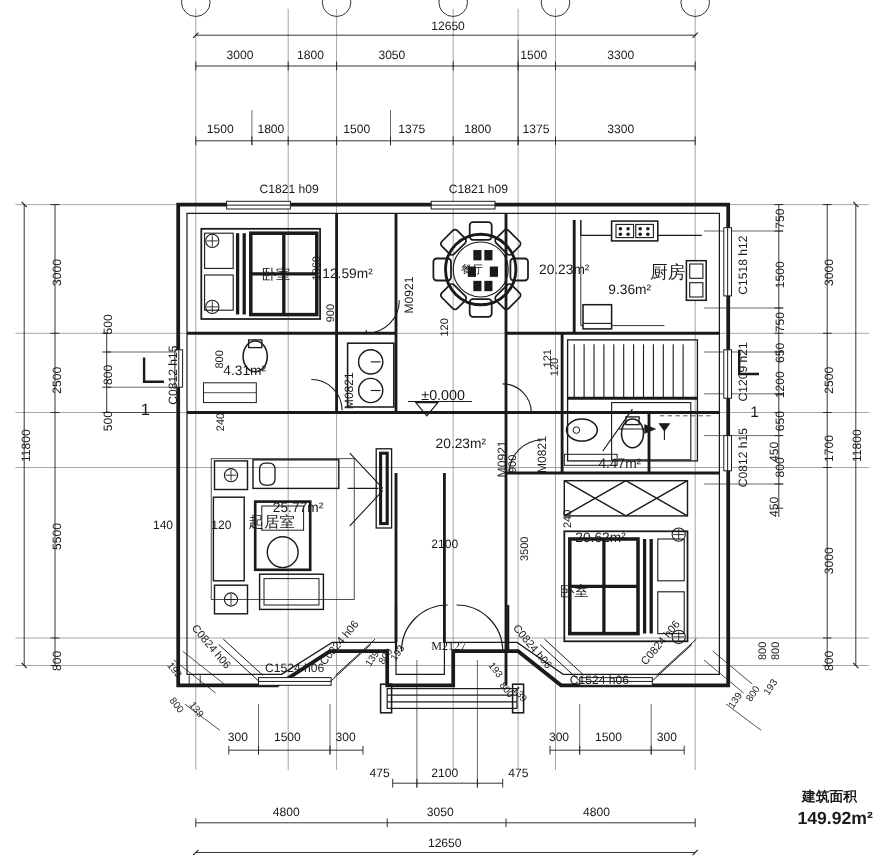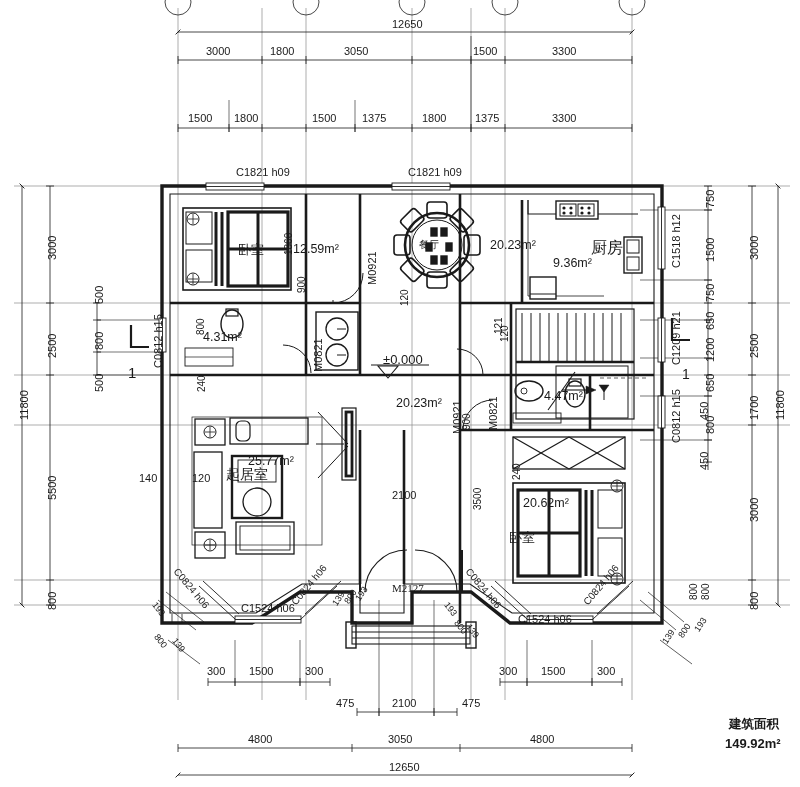--- a/index.html
+++ b/index.html
@@ -465,22 +465,22 @@
 <div class="lbl cn" style="left:238px;top:241px;font-size:13px;">卧室</div>
 <div class="lbl area" style="left:293px;top:242px;">12.59m²</div>
 <div class="lbl area" style="left:203px;top:330px;">4.31m²</div>
 <div class="lbl cn" style="left:226px;top:466px;font-size:14px;">起居室</div>
 <div class="lbl area" style="left:248px;top:454px;">25.77m²</div>
 <div class="lbl cn" style="left:419px;top:238px;font-size:10px;">餐厅</div>
 <div class="lbl cn" style="left:551px;top:238px;font-size:16px;margin-left:40px;">厨房</div>
 <div class="lbl area" style="left:553px;top:256px;">9.36m²</div>
 <div class="lbl area" style="left:490px;top:238px;">20.23m²</div>
 <div class="lbl area" style="left:396px;top:396px;">20.23m²</div>
-<div class="lbl area" style="left:544px;top:389px;">4.47m²</div>
-<div class="lbl area" style="left:523px;top:496px;">20.62m²</div>
+<div class="lbl area" style="left:544px;top:414px;">4.47m²</div>
+<div class="lbl area" style="left:523px;top:482px;">20.62m²</div>
 <div class="lbl cn" style="left:509px;top:529px;font-size:13px;">卧室</div>
 
 <div class="lbl" style="left:383px;top:352px;font-size:13px;">±0.000</div>
 
 <div class="lbl tag rot" style="left:366px;top:285px;transform:rotate(-90deg);">M0921</div>
 <div class="lbl tag rot" style="left:312px;top:372px;transform:rotate(-90deg);">M0821</div>
 <div class="lbl tag rot" style="left:451px;top:434px;transform:rotate(-90deg);">M0921</div>
 <div class="lbl tag rot" style="left:487px;top:430px;transform:rotate(-90deg);">M0821</div>
 <div class="lbl tag" style="left:392px;top:582px;font-family:Liberation Serif, serif;">M2127</div>
 
@@ -528,15 +528,15 @@
 <div class="lbl dim" style="left:597px;top:665px;">300</div>
 <div class="lbl dim" style="left:336px;top:697px;">475</div>
 <div class="lbl dim" style="left:392px;top:697px;">2100</div>
 <div class="lbl dim" style="left:462px;top:697px;">475</div>
 <div class="lbl dim" style="left:248px;top:733px;">4800</div>
 <div class="lbl dim" style="left:388px;top:733px;">3050</div>
 <div class="lbl dim" style="left:530px;top:733px;">4800</div>
 <div class="lbl dim" style="left:389px;top:761px;">12650</div>
 
 <div class="lbl cn" style="left:729px;top:716px;font-size:12.5px;font-weight:bold;">建筑面积</div>
-<div class="lbl" style="left:725px;top:736px;font-size:13px;font-weight:bold;">149.92m²</div>
+<div class="lbl" style="left:725px;top:736px;font-size:16px;font-weight:bold;">149.92m²</div>
 
 </div>
 
 </body></html>

